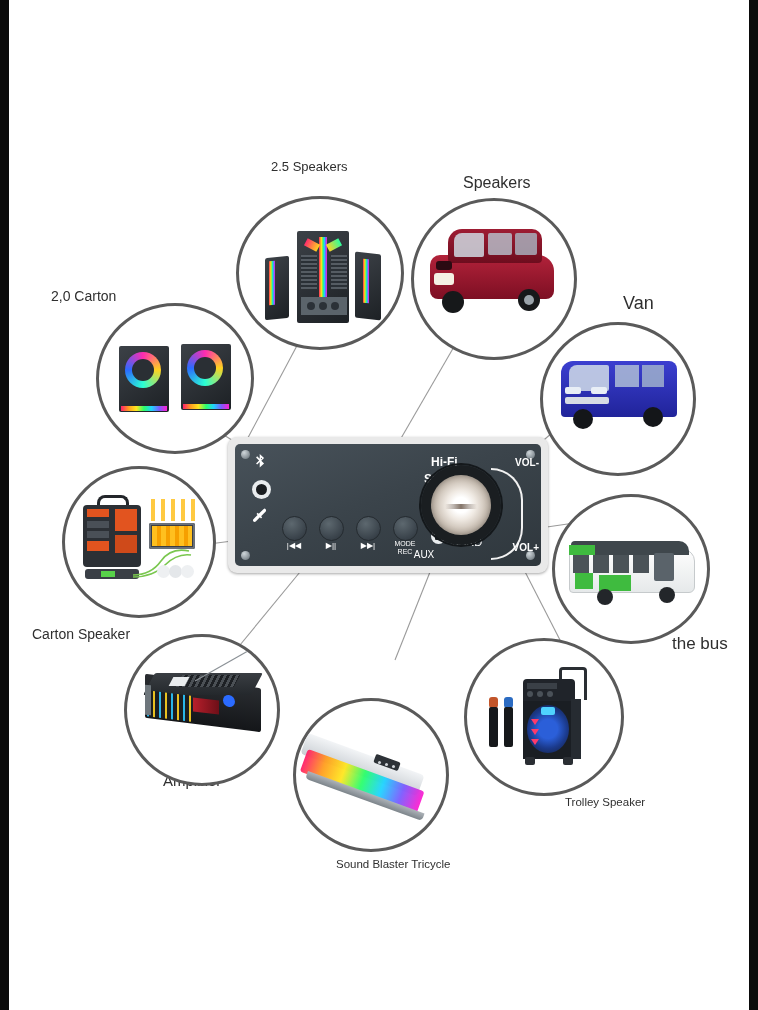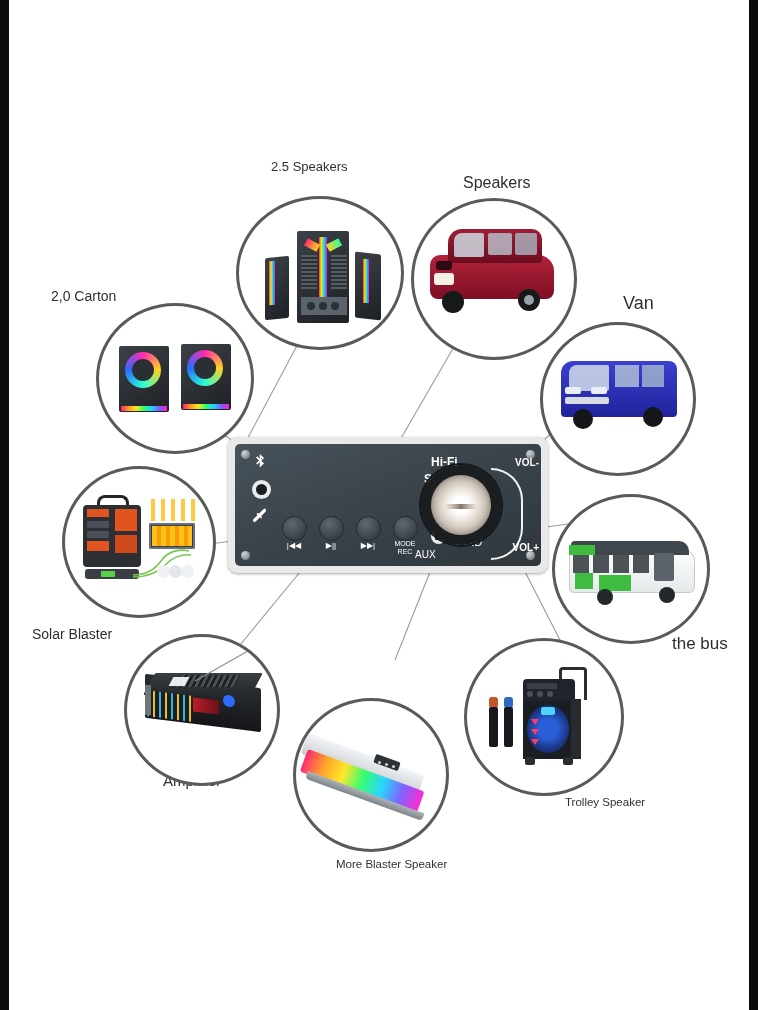--- a/index.html
+++ b/index.html
@@ -58,21 +58,21 @@
 
   .btnrow{position:absolute;left:47px;bottom:10px;width:150px;height:40px;}
   .pbtn{position:absolute;top:0;width:23px;height:23px;border-radius:50%;
         background:radial-gradient(circle at 38% 30%,#5d686f,#39424a 70%,#2b3238);
         border:1px solid #252b30;}
   .pbtn-lab{position:absolute;top:25px;width:34px;text-align:center;color:#fff;
             font-size:8px;line-height:9px;font-family:"Liberation Sans",sans-serif;}
   .auxbtn{position:absolute;left:196px;bottom:22px;width:15px;height:15px;border-radius:50%;
           background:#e9ecee;display:flex;align-items:center;justify-content:center;}
   .auxbtn i{width:7px;height:7px;background:#1c2023;display:block;border-radius:1px;}
-  .aux-lab{position:absolute;left:180px;bottom:6px;width:34px;color:#fff;
+  .aux-lab{position:absolute;left:172px;bottom:6px;width:34px;text-align:center;color:#fff;
            font-size:10px;}
   .mini-mic{position:absolute;left:218px;bottom:40px;color:#fff;font-size:9px;}
 
   .hifi{position:absolute;left:196px;top:11px;color:#fff;font-size:12px;font-weight:bold;}
   .spesk{position:absolute;left:189px;top:28px;color:#fff;font-size:12px;font-weight:bold;}
   .usb-badge{position:absolute;left:218px;top:47px;padding:1px 6px;border-radius:7px;
              background:#e9ecee;color:#1d2226;font-size:10px;font-weight:bold;}
   .usb-port{position:absolute;left:219px;top:62px;width:30px;height:17px;border-radius:2px;
             background:#d9d2bc;border:1px solid #9d9madd;
             box-shadow:inset 0 0 0 2px #b9ae8d;}
@@ -197,21 +197,21 @@
         <div class="spk-body" style="left:82px;top:38px;width:50px;height:66px;"></div>
         <div style="position:absolute;left:88px;top:44px;width:36px;height:36px;border-radius:50%;
                     background:conic-gradient(#ff2bb0,#ffd21f,#2bffd2,#2b6bff,#ff2bb0);"></div>
         <div style="position:absolute;left:95px;top:51px;width:22px;height:22px;border-radius:50%;background:#2a2f34;"></div>
         <div class="rgb" style="position:absolute;left:84px;top:98px;width:46px;height:5px;"></div>
       </div>
     </div>
   </div>
 
   <div class="node">
-    <div class="label" style="left:32px;top:626px;font-size:14px;">Solar Blaster</div>
+    <div class="label" style="left:32px;top:626px;font-size:14px;">Carton Speaker</div>
     <div class="circle" style="left:62px;top:466px;width:148px;height:146px;">
       <div class="art">
         <div style="position:absolute;left:32px;top:26px;width:26px;height:12px;border:3px solid #23262a;border-bottom:none;border-radius:8px 8px 0 0;"></div>
         <div style="position:absolute;left:18px;top:36px;width:58px;height:62px;border-radius:4px;background:#2c3035;"></div>
         <div style="position:absolute;left:22px;top:40px;width:22px;height:8px;background:#e2541f;"></div>
         <div style="position:absolute;left:22px;top:52px;width:22px;height:7px;background:#4a5057;"></div>
         <div style="position:absolute;left:22px;top:62px;width:22px;height:7px;background:#4a5057;"></div>
         <div style="position:absolute;left:22px;top:72px;width:22px;height:10px;background:#e2541f;"></div>
         <div style="position:absolute;left:50px;top:40px;width:22px;height:22px;background:#e2541f;"></div>
         <div style="position:absolute;left:50px;top:66px;width:22px;height:18px;background:#cf4a1a;"></div>
@@ -273,21 +273,21 @@
         <div style="position:absolute;left:96px;top:58px;width:12px;height:12px;border-radius:50%;transform:skewY(7deg);background:#2b6bff;"></div>
         <div style="position:absolute;left:18px;top:48px;width:6px;height:30px;transform:skewY(7deg);background:#6e767c;"></div>
         <svg style="position:absolute;left:60px;top:8px;width:70px;height:40px;" viewBox="0 0 70 40">
           <line x1="68" y1="2" x2="8" y2="36" stroke="#8b9196" stroke-width="1.2"></line>
         </svg>
       </div>
     </div>
   </div>
 
   <div class="node">
-    <div class="label" style="left:336px;top:858px;font-size:11.5px;">More Blaster Speaker</div>
+    <div class="label" style="left:336px;top:858px;font-size:11.5px;">Sound Blaster Tricycle</div>
     <div class="circle" style="left:293px;top:698px;width:150px;height:148px;">
       <div class="art">
         <div style="position:absolute;left:12px;top:32px;width:124px;height:22px;border-radius:4px;
                     background:linear-gradient(180deg,#f2f4f6,#c9ced3);transform:rotate(20deg);
                     transform-origin:left top;"></div>
         <div class="rgb" style="position:absolute;left:12px;top:48px;width:124px;height:24px;border-radius:3px;
                     transform:rotate(20deg);transform-origin:left top;opacity:.95;"></div>
         <div style="position:absolute;left:12px;top:70px;width:124px;height:8px;border-radius:0 0 4px 4px;
                     background:linear-gradient(180deg,#aeb4b9,#7d858b);transform:rotate(20deg);
                     transform-origin:left top;"></div>

